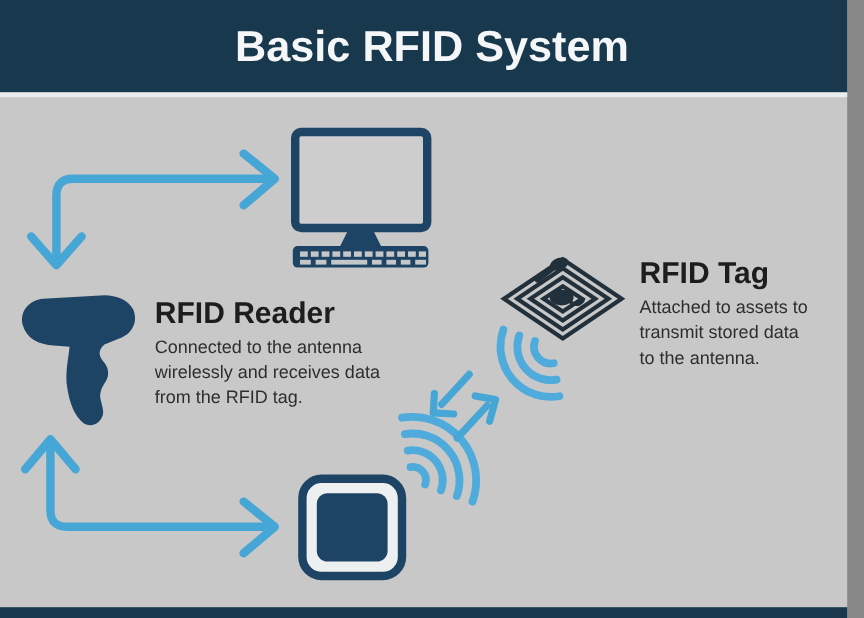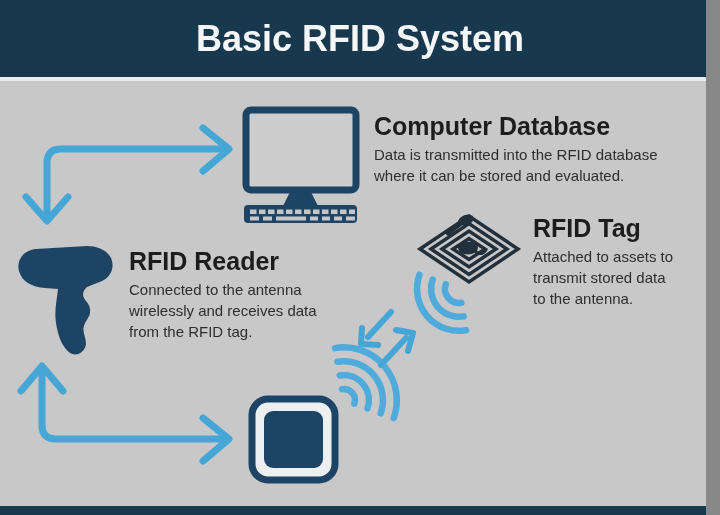--- a/index.html
+++ b/index.html
@@ -142,25 +142,20 @@
     <g>
       <path class="blue-stroke" stroke-width="6" d="M 391 312 L 368 337"></path>
       <polyline class="blue-stroke" stroke-width="6" points="362,328 361,344 378,345"></polyline>
     </g>
     <g>
       <path class="blue-stroke" stroke-width="6" d="M 381 365 L 406 338"></path>
       <polyline class="blue-stroke" stroke-width="6" points="408,351 413,333 396,330"></polyline>
     </g>
   </svg>
 
-  <div class="node-text" style="left:374px;top:112px;width:320px;">
-    <h2>Computer Database</h2>
-    <p>Data is transmitted into the RFID database
-where it can be stored and evaluated.</p>
-  </div>
 
   <div class="node-text" style="left:533px;top:214px;width:180px;">
     <h2>RFID Tag</h2>
     <p>Attached to assets to
 transmit stored data
 to the antenna.</p>
   </div>
 
   <div class="node-text" style="left:129px;top:247px;width:245px;">
     <h2>RFID Reader</h2>

